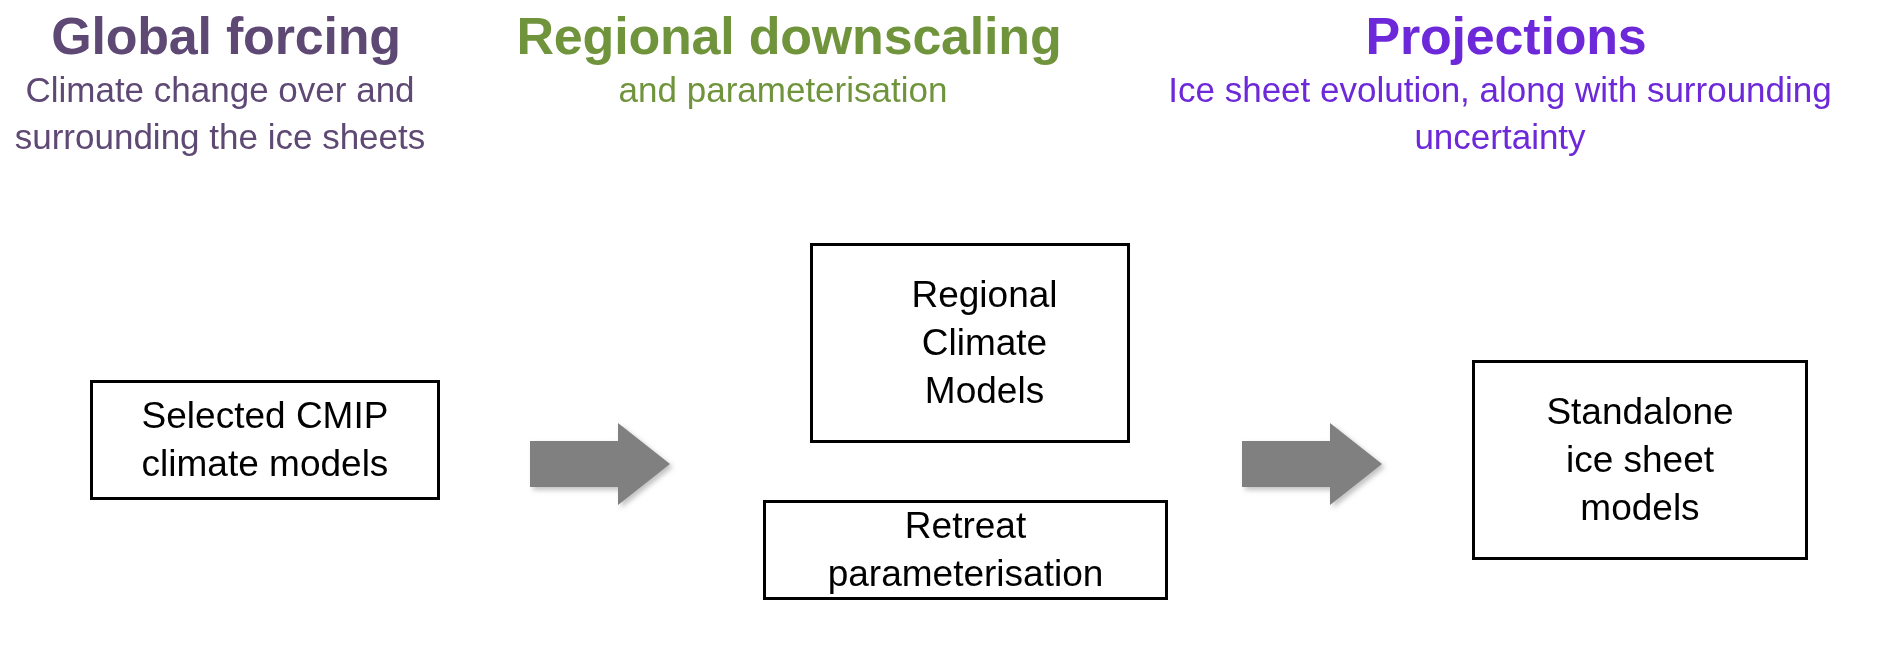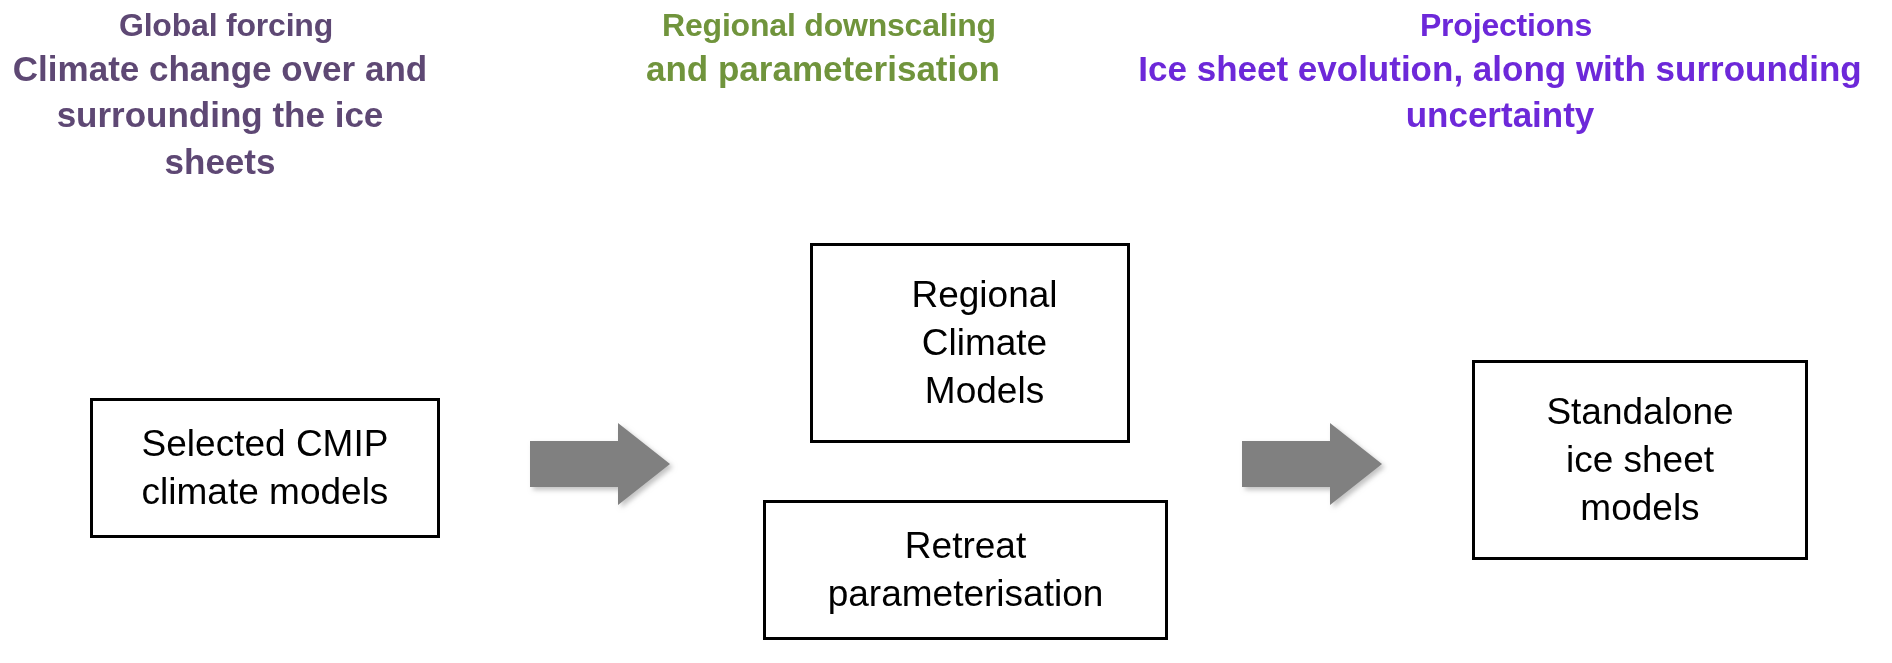--- a/index.html
+++ b/index.html
@@ -22,33 +22,33 @@
 
   
   .col-head {
     position: absolute;
     text-align: center;
     line-height: 1.08;
   }
   .col-head .title {
     display: block;
     font-weight: bold;
-    font-size: 32px;
+    font-size: 52px;
     letter-spacing: -0.2px;
     margin: 0 0 3px 12px;
   }
   .col-head .subtitle {
     display: block;
-    font-weight: bold;
+    font-weight: normal;
     font-size: 35px;
     line-height: 1.33;
   }
 
   #col-global   { left: 0px;    top: 8px;  width: 440px; }
-  #col-regional { left: 528px;  top: 8px;  width: 590px; }
+  #col-regional { left: 488px;  top: 8px;  width: 590px; }
   #col-proj     { left: 1108px; top: 8px;  width: 784px; }
 
   #col-global   .title, #col-global   .subtitle { color: #5E4874; }
   #col-regional .title, #col-regional .subtitle { color: #70943C; }
   #col-proj     .title, #col-proj     .subtitle { color: #6d28d9; }
 
   
   .flow-box {
     position: absolute;
     box-sizing: border-box;
@@ -58,23 +58,23 @@
     display: flex;
     align-items: center;
     justify-content: center;
     text-align: center;
     font-size: 37px;
     line-height: 1.30;
     font-weight: normal;
     white-space: pre-line;
   }
 
-  #box-cmip       { left: 90px;   top: 398px; width: 350px; height: 140px; }
+  #box-cmip       { left: 90px;   top: 380px; width: 350px; height: 120px; }
   #box-rcm        { left: 810px;  top: 243px; width: 320px; height: 200px; padding-left: 29px; }
-  #box-retreat    { left: 763px;  top: 500px; width: 405px; height: 140px; }
+  #box-retreat    { left: 763px;  top: 500px; width: 405px; height: 100px; }
   #box-standalone { left: 1472px; top: 360px; width: 336px; height: 200px; }
 
   
   .block-arrow {
     position: absolute;
     width: 140px;
     height: 82px;
   }
   #arrow-1 { left: 530px;  top: 423px; }
   #arrow-2 { left: 1242px; top: 423px; }

